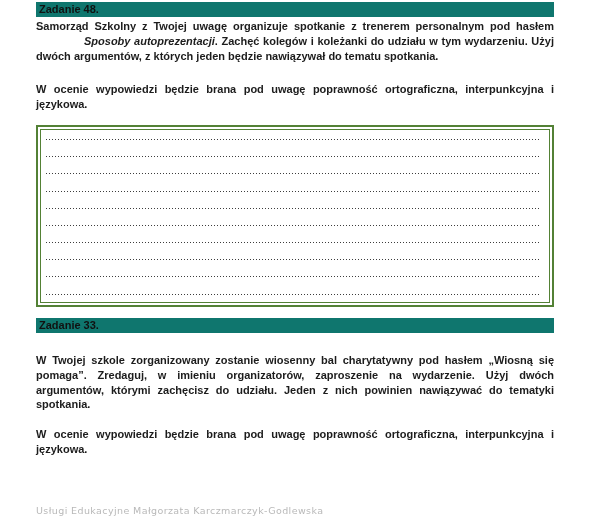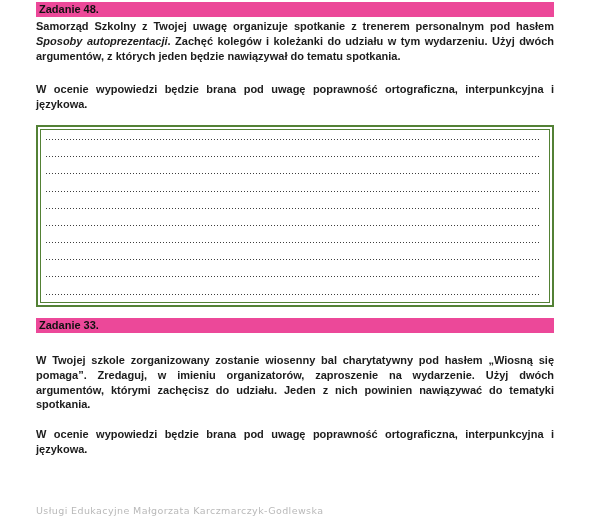--- a/index.html
+++ b/index.html
@@ -15,37 +15,37 @@
   }
   .content {
     margin-left: 36px;
     width: 518px;
   }
   .task-header {
     margin-top: 2px;
     height: 15px;
     line-height: 15px;
     padding-left: 3px;
-    background: #ec4899;
+    background: #0f766e;
     font-size: 11px;
     font-weight: bold;
     color: #111111;
   }
   .para {
     font-size: 11px;
     line-height: 14.8px;
     font-weight: bold;
     text-align: justify;
     color: #1c1c1c;
   }
   .para.body1 { margin-top: 2px; }
   .para.note1 { margin-top: 19px; }
   .para.body2 { margin-top: 20px; }
   .para.note2 { margin-top: 15px; }
-  .italic { font-style: italic; }
+  .italic { font-style: italic; margin-left: 48px; }
   .answer-box {
     margin-top: 13px;
     width: 518px;
     border: 2px solid #538135;
     padding: 2px;
   }
   .answer-box-inner {
     border: 1px solid #538135;
     height: 174px;
     padding: 0 10px 0 5px;

